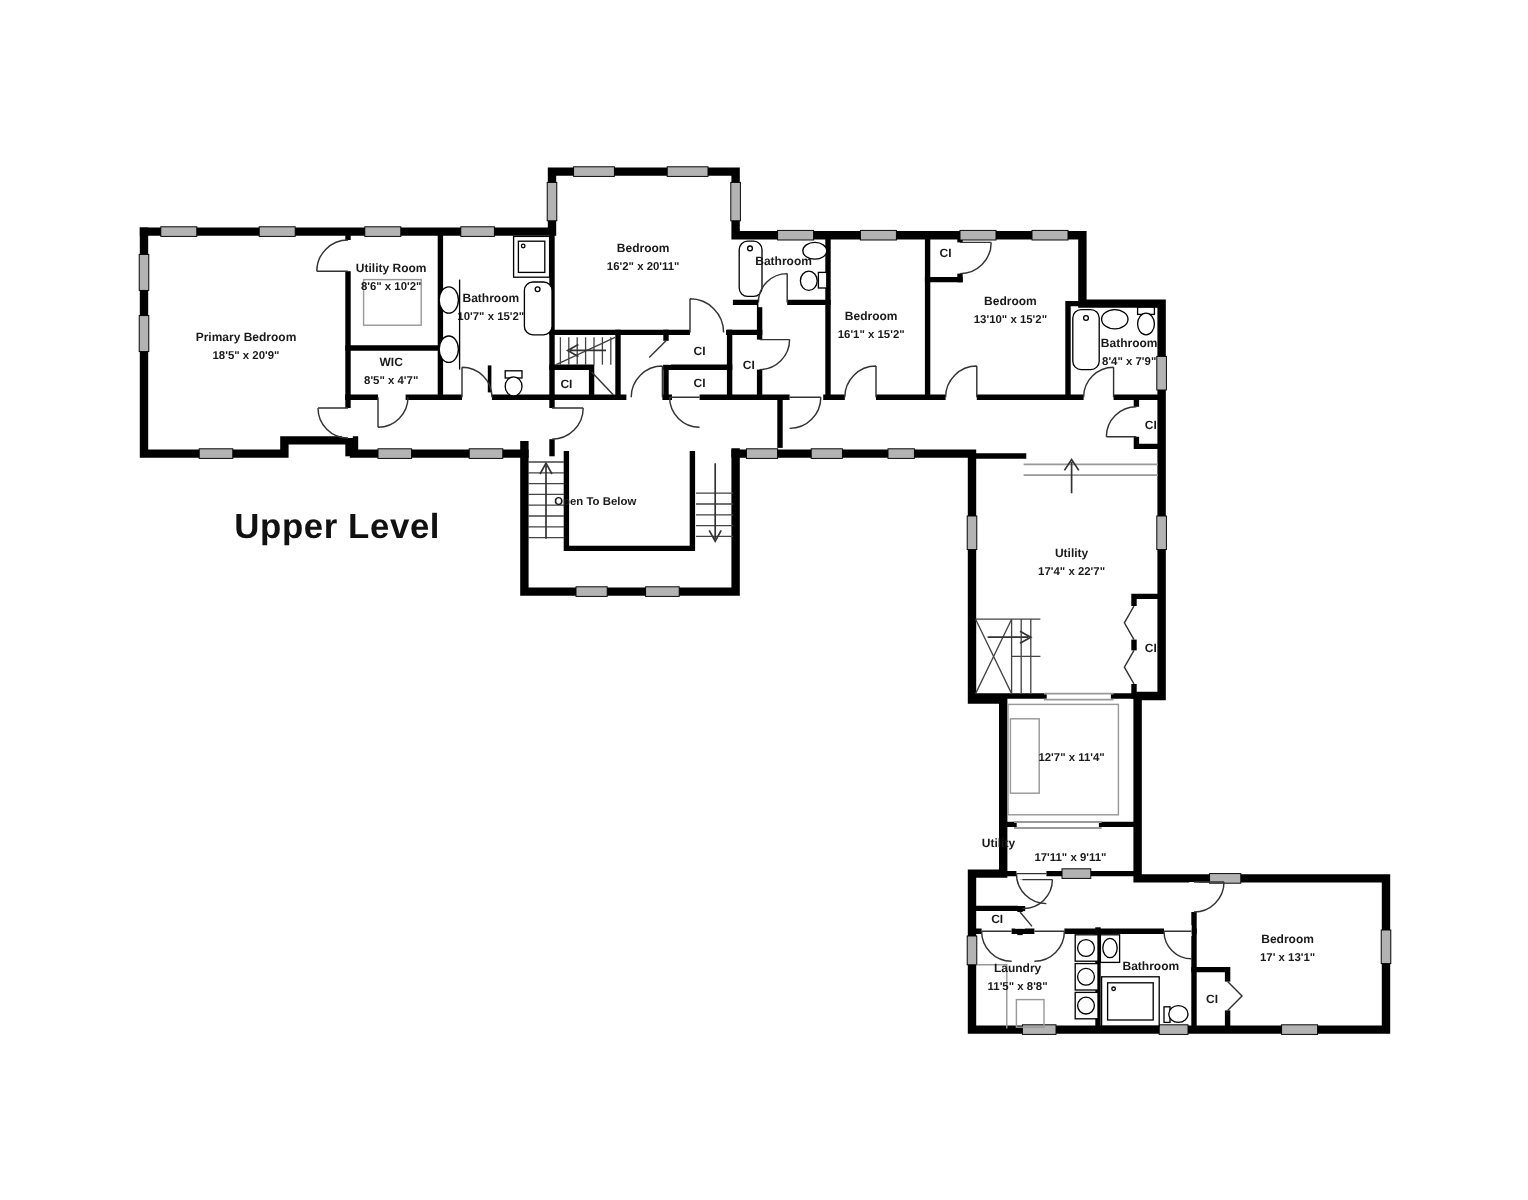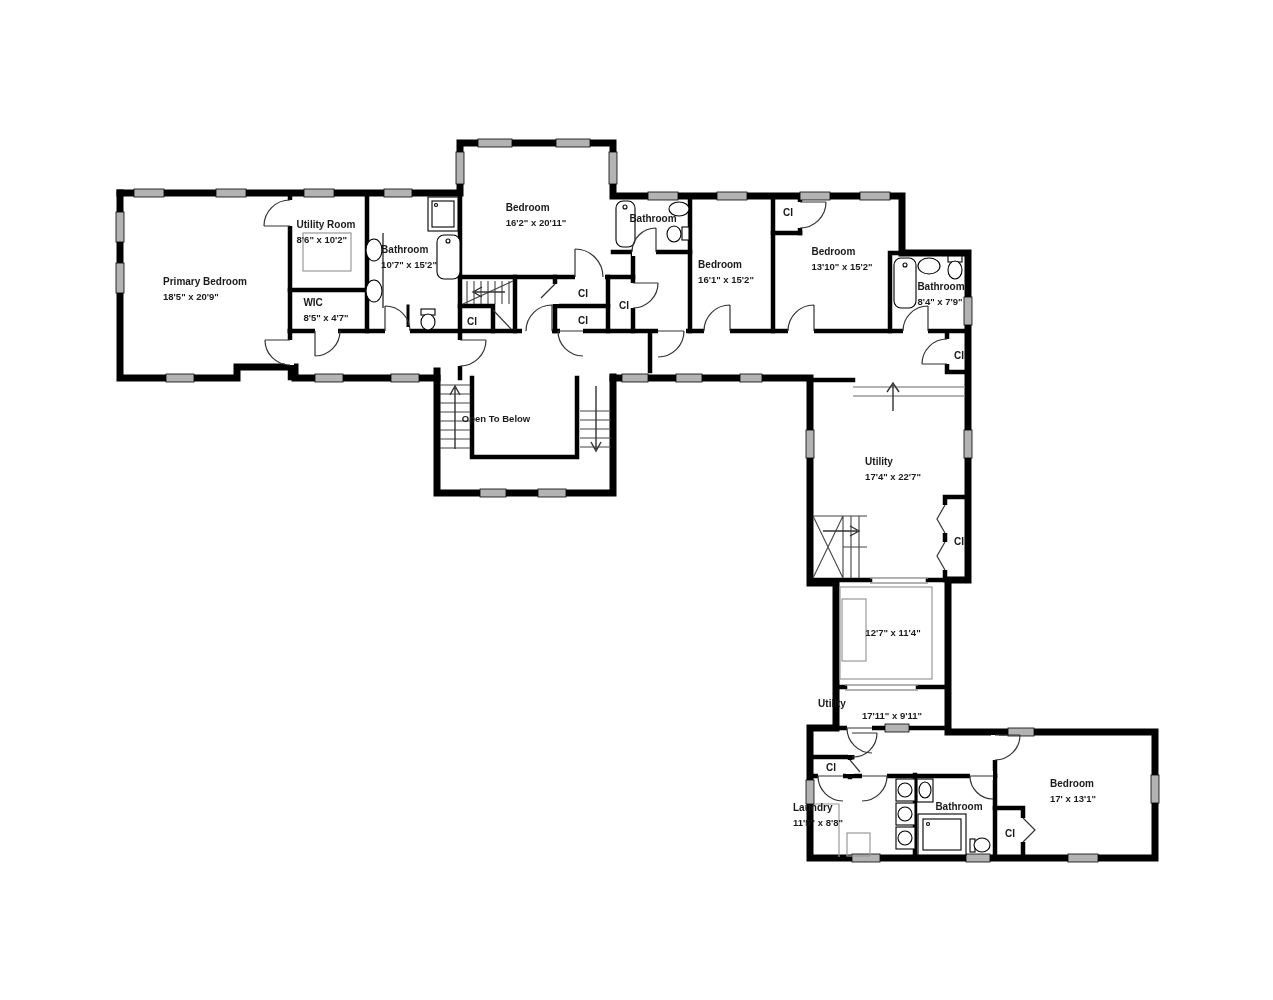--- a/index.html
+++ b/index.html
@@ -1,19 +1,19 @@
 <!DOCTYPE html>
 <html><head>
 <meta charset="utf-8">
 <style>
   html,body{margin:0;padding:0;background:#fff;}
   #plan{position:relative;width:1273px;height:1000px;background:#fff;overflow:hidden;
         font-family:"Liberation Sans",sans-serif;}
   #plan svg{position:absolute;left:0;top:0;}
-  .lbl{position:absolute;transform:translate(-50%,-50%);
+  .lbl{position:absolute;transform:translate(-50%,-50%);text-align:center;
        font-weight:bold;font-size:10px;line-height:15px;color:#1a1a1a;white-space:nowrap;}
   .lbl .rd{font-size:9.5px;}
   .rn:empty,.rd:empty{display:none;}
   .ci{position:absolute;transform:translate(-50%,-50%);font-weight:bold;font-size:10px;color:#1a1a1a;}
   #title{position:absolute;transform:translate(-50%,-50%);font-weight:800;font-size:29px;
          letter-spacing:.5px;color:#111;white-space:nowrap;}
 </style>
 </head>
 <body>
 
@@ -249,20 +249,21 @@
     <path d="M862,776 L887,776 M887,776 A25,25 0 0 1 862,801"></path>
     <path d="M993,776 L970,776 M970,776 A23,23 0 0 0 993,799"></path>
     <path d="M995,735 L1020,735 M1020,735 A25,25 0 0 1 995,760"></path>
     <path d="M872,728 L847,728 M847,728 A25,25 0 0 0 872,753"></path>
     <path d="M493,310 L511,329"></path>
     <path d="M1023,818 L1035,830 L1023,842"></path>
     <path d="M945,505 L937,519 L945,533 M945,542 L937,556 L945,570"></path>
   </g>
 </svg>
 
+  <div id="title" style="left:281px;top:440px">Upper Level</div>
 
   <div class="lbl" style="left:205px;top:289px">
     <div class="rn">Primary Bedroom</div>
     <div class="rd">18'5" x 20'9"</div>
   </div>
   <div class="lbl" style="left:326px;top:232px">
     <div class="rn">Utility Room</div>
     <div class="rd">8'6" x 10'2"</div>
   </div>
   <div class="lbl" style="left:326px;top:310px">
@@ -302,21 +303,21 @@
   </div>
   <div class="lbl" style="left:893px;top:632px">
     <div class="rd">12'7" x 11'4"</div>
   </div>
   <div class="lbl" style="left:892px;top:715px">
     <div class="rd">17'11" x 9'11"</div>
   </div>
   <div class="lbl" style="left:832px;top:703px">
     <div class="rn">Utility</div>
   </div>
-  <div class="lbl" style="left:818px;top:815px">
+  <div class="lbl" style="left:848px;top:815px">
     <div class="rn">Laundry</div>
     <div class="rd">11'5" x 8'8"</div>
   </div>
   <div class="lbl" style="left:959px;top:806px">
     <div class="rn">Bathroom</div>
   </div>
   <div class="lbl" style="left:1073px;top:791px">
     <div class="rn">Bedroom</div>
     <div class="rd">17' x 13'1"</div>
   </div>

